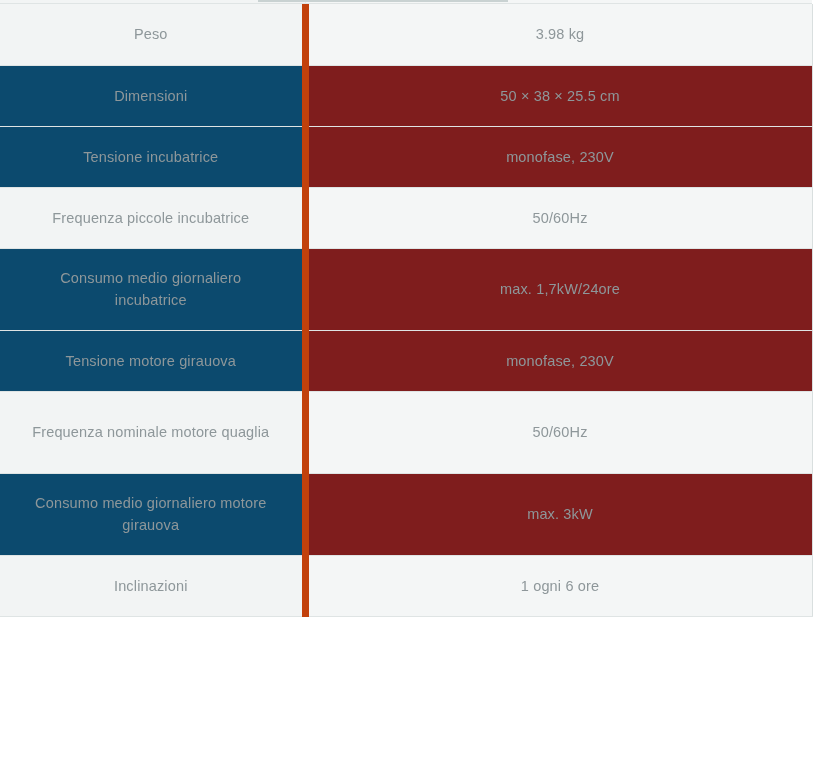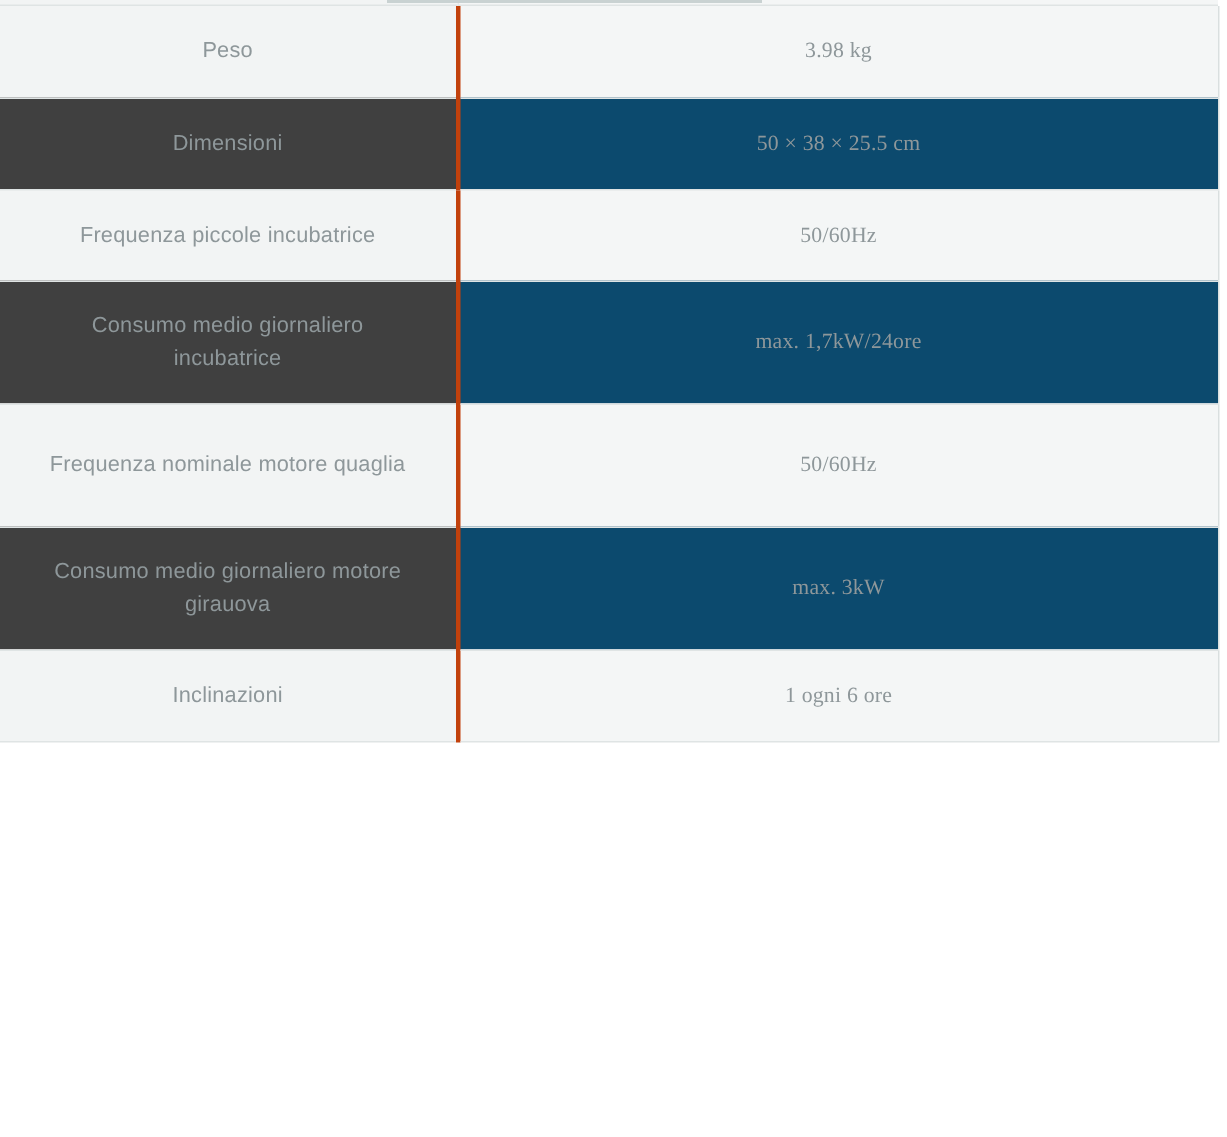--- a/index.html
+++ b/index.html
@@ -79,29 +79,28 @@
     color: #8e979a;
     font-size: 14.5px;
     line-height: 22px;
     letter-spacing: 0.15px;
     padding: 0 14px;
     box-sizing: border-box;
     border-bottom: 1px solid #dfe4e4;
   }
 
   .spec-table tr td.cell-value {
-    border-left: 3px solid #c2410c;
-    font-family: Liberation Serif, serif;
+    border-left: 7px solid #c2410c;
   }
 
   
   .spec-table tr.row-odd td.cell-label  { background: #f2f4f4; }
   .spec-table tr.row-odd td.cell-value  { background: #f4f6f6; }
-  .spec-table tr.row-even td.cell-label { background: #404040; }
-  .spec-table tr.row-even td.cell-value { background: #0c4a6e; }
+  .spec-table tr.row-even td.cell-label { background: #0c4a6e; }
+  .spec-table tr.row-even td.cell-value { background: #7f1d1d; }
 
   .cell-text {
     display: block;
     max-width: 430px;
     margin: 0 auto;
   }
   .cell-label .cell-text {
     max-width: 250px;
   }
 </style>
@@ -131,34 +130,50 @@
           </td>
         </tr>
         <tr class="row-even" style="height: 61px;">
           <td class="cell-label">
             <span class="cell-text">Dimensioni</span>
           </td>
           <td class="cell-value">
             <span class="cell-text">50 × 38 × 25.5 cm</span>
           </td>
         </tr>
+        <tr class="row-even" style="height: 61px;">
+          <td class="cell-label">
+            <span class="cell-text">Tensione incubatrice</span>
+          </td>
+          <td class="cell-value">
+            <span class="cell-text">monofase, 230V</span>
+          </td>
+        </tr>
         <tr class="row-odd" style="height: 61px;">
           <td class="cell-label">
             <span class="cell-text">Frequenza piccole incubatrice</span>
           </td>
           <td class="cell-value">
             <span class="cell-text">50/60Hz</span>
           </td>
         </tr>
         <tr class="row-even" style="height: 82px; margin-top: 28px;">
           <td class="cell-label">
             <span class="cell-text">Consumo medio giornaliero incubatrice</span>
           </td>
           <td class="cell-value">
             <span class="cell-text">max. 1,7kW/24ore</span>
+          </td>
+        </tr>
+        <tr class="row-even" style="height: 61px;">
+          <td class="cell-label">
+            <span class="cell-text">Tensione motore girauova</span>
+          </td>
+          <td class="cell-value">
+            <span class="cell-text">monofase, 230V</span>
           </td>
         </tr>
         <tr class="row-odd" style="height: 82px;">
           <td class="cell-label">
             <span class="cell-text">Frequenza nominale motore quaglia</span>
           </td>
           <td class="cell-value">
             <span class="cell-text">50/60Hz</span>
           </td>
         </tr>

